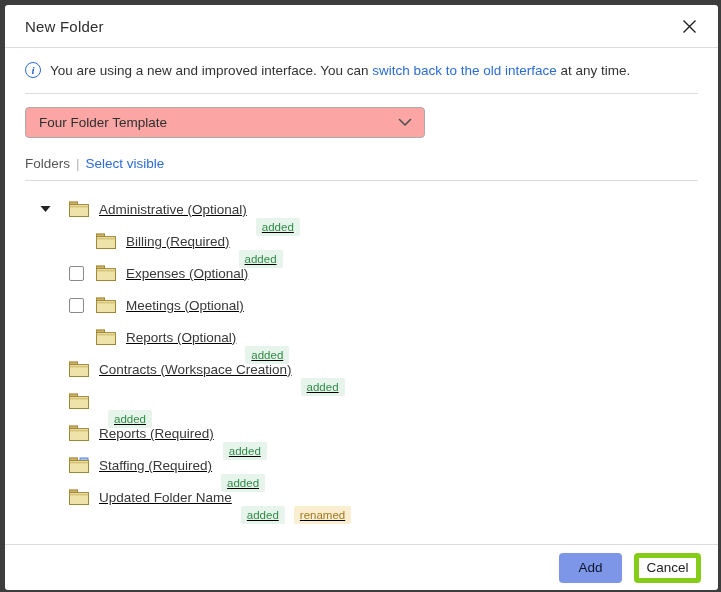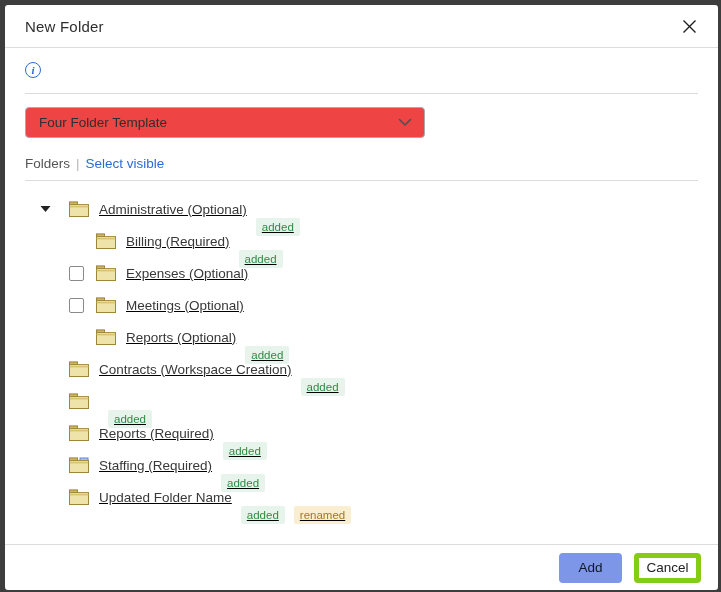--- a/index.html
+++ b/index.html
@@ -61,21 +61,21 @@
     flex: 0 0 16px;
     font-family: "Liberation Serif", serif;
     font-style: italic;
   }
   .link { color: #2b6cd4; text-decoration: none; cursor: pointer; }
   
   .template-section { margin: 13px 20px 0 20px; }
   .field-label { font-size: 12px; color: #4a4a4a; margin-bottom: 7px; }
   .select-box {
     width: 400px; height: 31px;
-    background: #ef4444;
+    background: #fca5a5;
     border: 1px solid #ababab;
     border-radius: 4px;
     display: flex;
     align-items: center;
     justify-content: space-between;
     padding: 0 12px 0 13px;
     font-size: 13.5px;
     color: #2f2f2f;
     cursor: pointer;
   }
@@ -170,20 +170,21 @@
     <div class="dlg-title">New Folder</div>
     <button class="close-btn" aria-label="Close">
       <svg width="15" height="15" viewBox="0 0 15 15">
         <path d="M1.5 1.5 L13.5 13.5 M13.5 1.5 L1.5 13.5" stroke="#1f1f1f" stroke-width="1.4" fill="none"></path>
       </svg>
     </button>
   </div>
 
   <div class="banner">
     <span class="info-icon">i</span>
+    <span><span>You are using a new and improved interface. You can </span><a class="link">switch back to the old interface</a><span> at any time.</span></span>
   </div>
 
   <div class="template-section">
     <div class="select-box">
       <span>Four Folder Template</span>
       <span class="chevron">
         <svg width="14" height="9" viewBox="0 0 14 9">
           <path d="M1.5 1.5 L7 7 L12.5 1.5" stroke="#4f4f4f" stroke-width="1.6" fill="none" stroke-linecap="round" stroke-linejoin="round"></path>
         </svg>
       </span>

